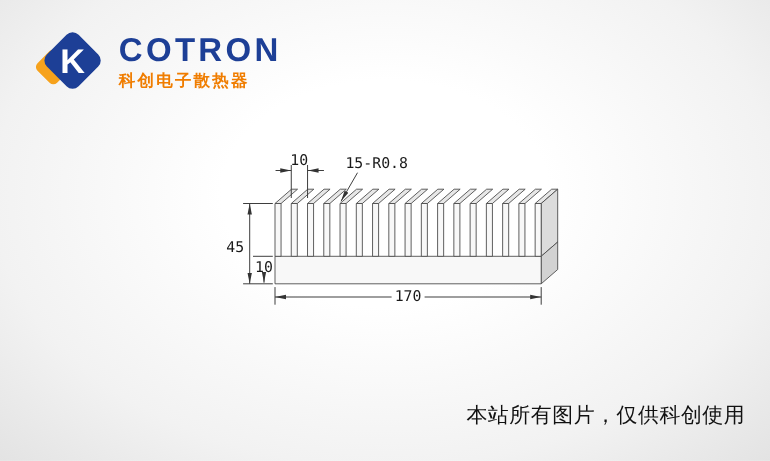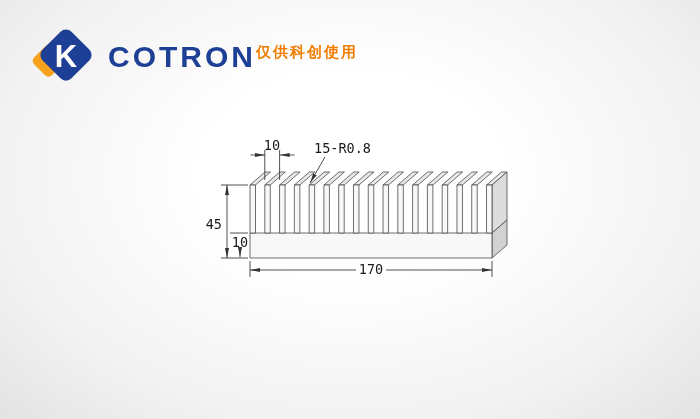--- a/index.html
+++ b/index.html
@@ -4,21 +4,21 @@
 <style>
   html,body{margin:0;padding:0;background:#ffffff;}
   .stage{
     position:relative;width:700px;height:419px;overflow:hidden;
     background:radial-gradient(ellipse at 50% 42%, #ffffff 30%, #f2f2f2 72%, #e3e3e3 100%);
     font-family:"Liberation Sans", sans-serif;
   }
   
   .logo{position:absolute;left:32px;top:24px;display:flex;align-items:center;gap:10px;}
   .logo-mark{display:block;}
-  .logo-text{display:flex;flex-direction:row;line-height:1.1;}
+  .logo-text{display:flex;flex-direction:column;line-height:1.1;}
   .brand{color:#1d3f96;font-size:30px;font-weight:bold;letter-spacing:3px;}
   .subtitle{color:#f07d00;font-size:15px;font-weight:bold;letter-spacing:2px;margin-top:4px;}
   
   .drawing{position:absolute;left:0;top:0;z-index:1;}
   .face{stroke:#4a4a4a;stroke-width:0.8;fill:#f2f2f2;}
   .top{fill:#e7e7e7;}
   .side{fill:#dcdcdc;}
   .side2{fill:#d2d2d2;}
   .front{fill:#f8f8f8;}
   .dim{stroke:#3c3c3c;stroke-width:0.9;fill:none;}
@@ -42,21 +42,21 @@
 <div class="stage">
 
   <div class="logo">
     <svg class="logo-mark" width="66" height="64" viewBox="0 0 68 64">
       <rect x="4" y="24" width="26" height="26" rx="5" transform="rotate(45 17 37)" fill="#f6a21c"></rect>
       <rect x="14" y="10" width="42" height="42" rx="8" transform="rotate(45 35 31)" fill="#1d3f96"></rect>
       <text x="35" y="43" text-anchor="middle" font-size="32" font-weight="bold" fill="#ffffff" font-family="Liberation Sans, sans-serif">K</text>
     </svg>
     <div class="logo-text">
       <div class="brand">COTRON</div>
-      <div class="subtitle">仅供科创使用</div>
+      <div class="subtitle">科创电子散热器</div>
     </div>
   </div>
 
   <svg class="drawing" width="700" height="419" viewBox="0 0 700 419">
     <defs>
       <marker id="arr" viewBox="0 0 10 6" refX="10" refY="3" markerWidth="10" markerHeight="6" markerUnits="userSpaceOnUse" orient="auto-start-reverse">
         <path d="M0,1 L10,3 L0,5 Z" fill="#333333"></path>
       </marker>
     </defs>
 
@@ -122,14 +122,15 @@
 
       <line class="dim" x1="250" y1="261" x2="250" y2="277"></line>
       <line class="dim" x1="492" y1="261" x2="492" y2="277"></line>
       <line class="dim" x1="250" y1="270" x2="356" y2="270" marker-start="url(#arr)"></line>
       <line class="dim" x1="386" y1="270" x2="492" y2="270" marker-end="url(#arr)"></line>
       <text class="dimtxt" x="371" y="274" text-anchor="middle">170</text>
     </g>
   </svg>
 
 
+  <div class="footer-note">本站所有图片，仅供科创使用</div>
 
 </div>
 
 </body></html>

